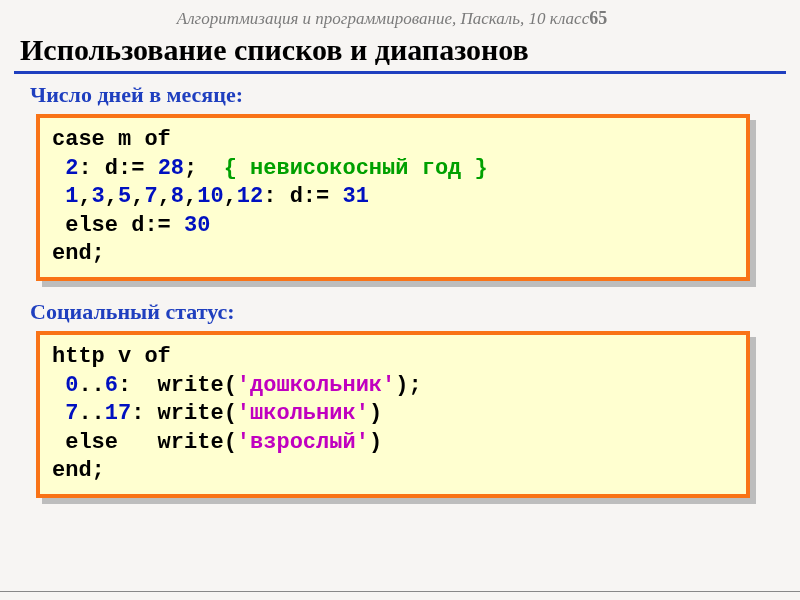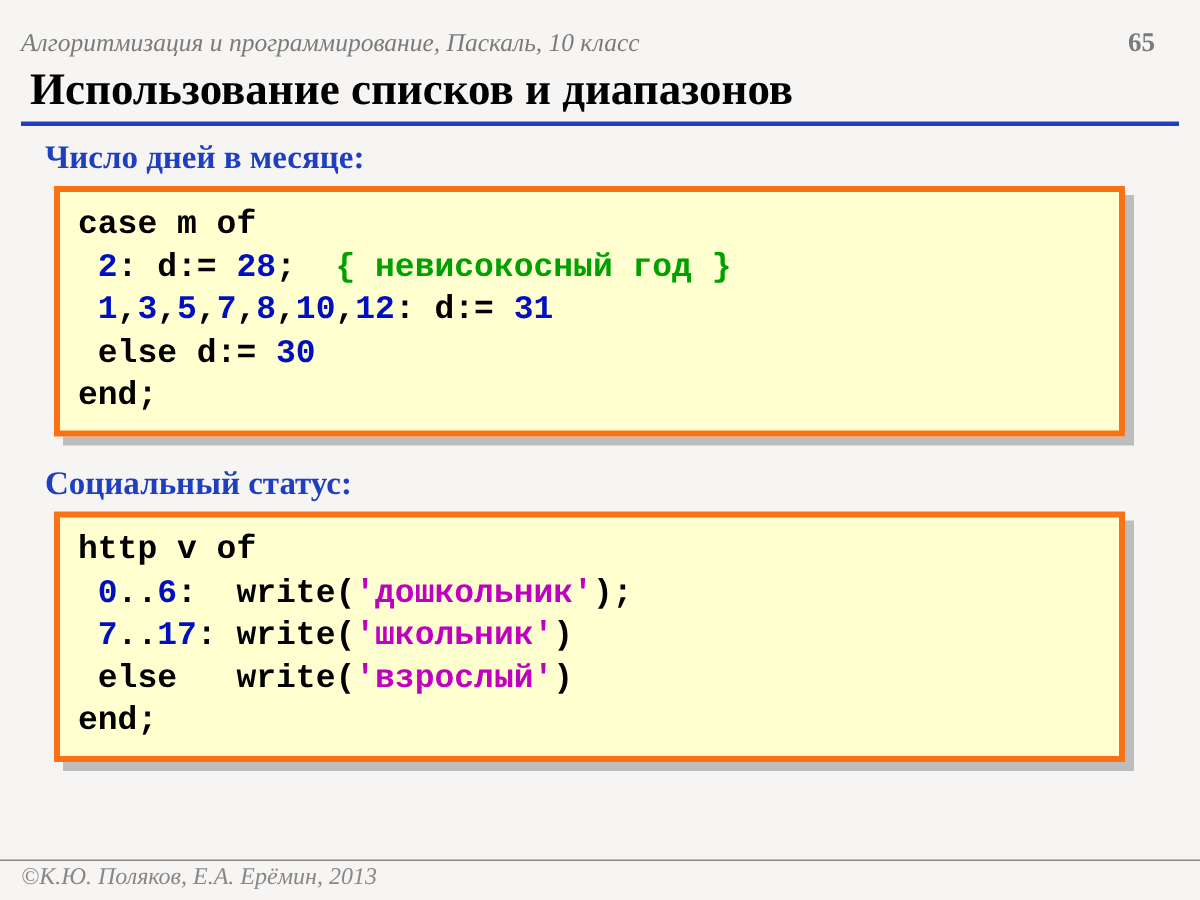--- a/index.html
+++ b/index.html
@@ -6,23 +6,23 @@
   body {
     width: 800px;
     height: 600px;
     background: #f7f5f3;
     font-family: "Times New Roman", serif;
     position: relative;
     overflow: hidden;
   }
   .header {
     display: flex;
-    justify-content: space-between;
+    justify-content: center;
     align-items: baseline;
-    padding: 18px 30px 0 14px;
+    padding: 8px 30px 0 14px;
     color: #7b7b7b;
   }
   .header-left { font-style: italic; font-size: 17px; }
   .header-right { font-weight: bold; font-size: 18px; }
   .title {
     font-size: 30px;
     font-weight: bold;
     color: #000000;
     padding: 2px 0 2px 20px;
     margin-top: 2px;
@@ -105,14 +105,13 @@
 <div class="code-wrap">
   <div class="code-shadow"></div>
   <div class="code-box"><span class="kw">http v of</span>
 <span> </span><span class="num">0</span><span>..</span><span class="num">6</span><span>:  write(</span><span class="str">'дошкольник'</span><span>);</span>
 <span> </span><span class="num">7</span><span>..</span><span class="num">17</span><span>: write(</span><span class="str">'школьник'</span><span>)</span>
 <span> else   write(</span><span class="str">'взрослый'</span><span>)</span>
 <span class="kw">end;</span></div>
 </div>
 
 <div class="footer">
-  <div>©К.Ю. Поляков, Е.А. Ерёмин, 2013</div>
 </div>
 
 </body></html>

